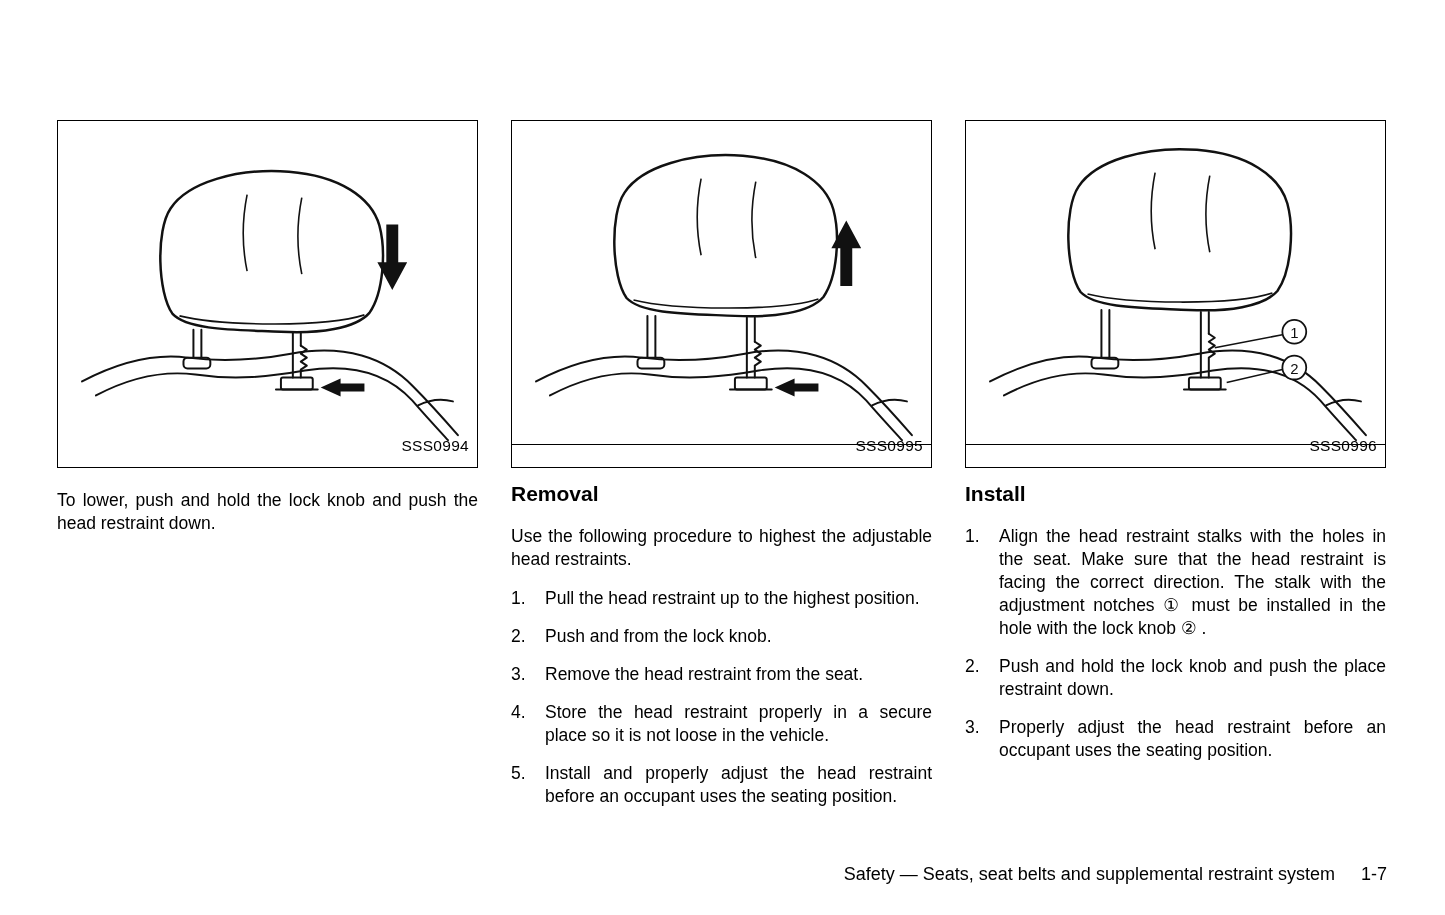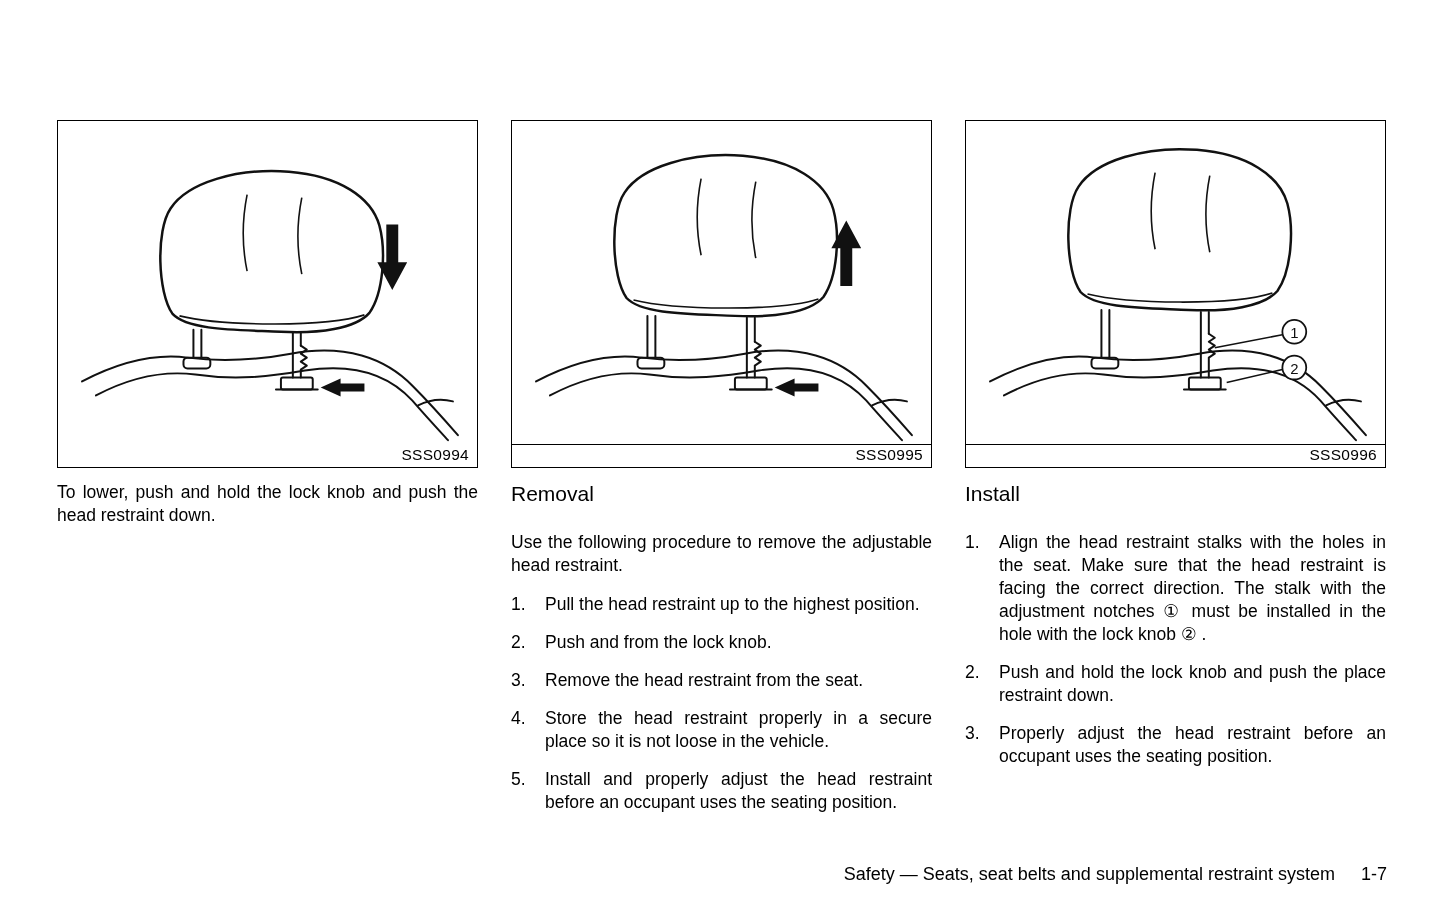--- a/index.html
+++ b/index.html
@@ -43,43 +43,43 @@
   }
   .fig-band {
     position: absolute;
     left: 0; right: 0; bottom: 0;
     height: 22px;
     border-top: 1px solid #000;
   }
   .fig-code {
     position: absolute;
     right: 8px;
-    bottom: 3px;
+    bottom: 12px;
     font-size: 15.5px;
     letter-spacing: 0.3px;
   }
   .text-row {
     display: flex;
     gap: 33px;
     margin-top: 13px;
   }
   .col {
     width: 421px;
     flex: none;
     font-size: 17.5px;
     line-height: 23px;
   }
   .col h2 {
     font-size: 21px;
-    font-weight: 400;
-    margin: 0 0 24px 0;
+    font-weight: 700;
+    margin: 0 0 18px 0;
     line-height: 26px;
   }
   .col p {
-    margin: 0 0 16px 0;
+    margin: 8px 0 16px 0;
     text-align: justify;
   }
   .caption {
     margin: 0;
     text-align: justify;
   }
   ol.steps {
     list-style: none;
     margin: 0;
     padding: 0;
@@ -218,21 +218,21 @@
     </div>
 
     <div class="text-row">
 
       <div class="col">
         <p class="caption">To lower, push and hold the lock knob and push the head restraint down.</p>
       </div>
 
       <div class="col">
         <h2>Removal</h2>
-        <p>Use the following procedure to remove the adjustable head restraint.</p>
+        <p>Use the following procedure to highest the adjustable head restraints.</p>
         <ol class="steps">
           <li class="step">
             <span class="step-num">1.</span>
             <span class="step-text">Pull the head restraint up to the highest position.</span>
           </li>
           <li class="step">
             <span class="step-num">2.</span>
             <span class="step-text">Push and from the lock knob.</span>
           </li>
           <li class="step">

